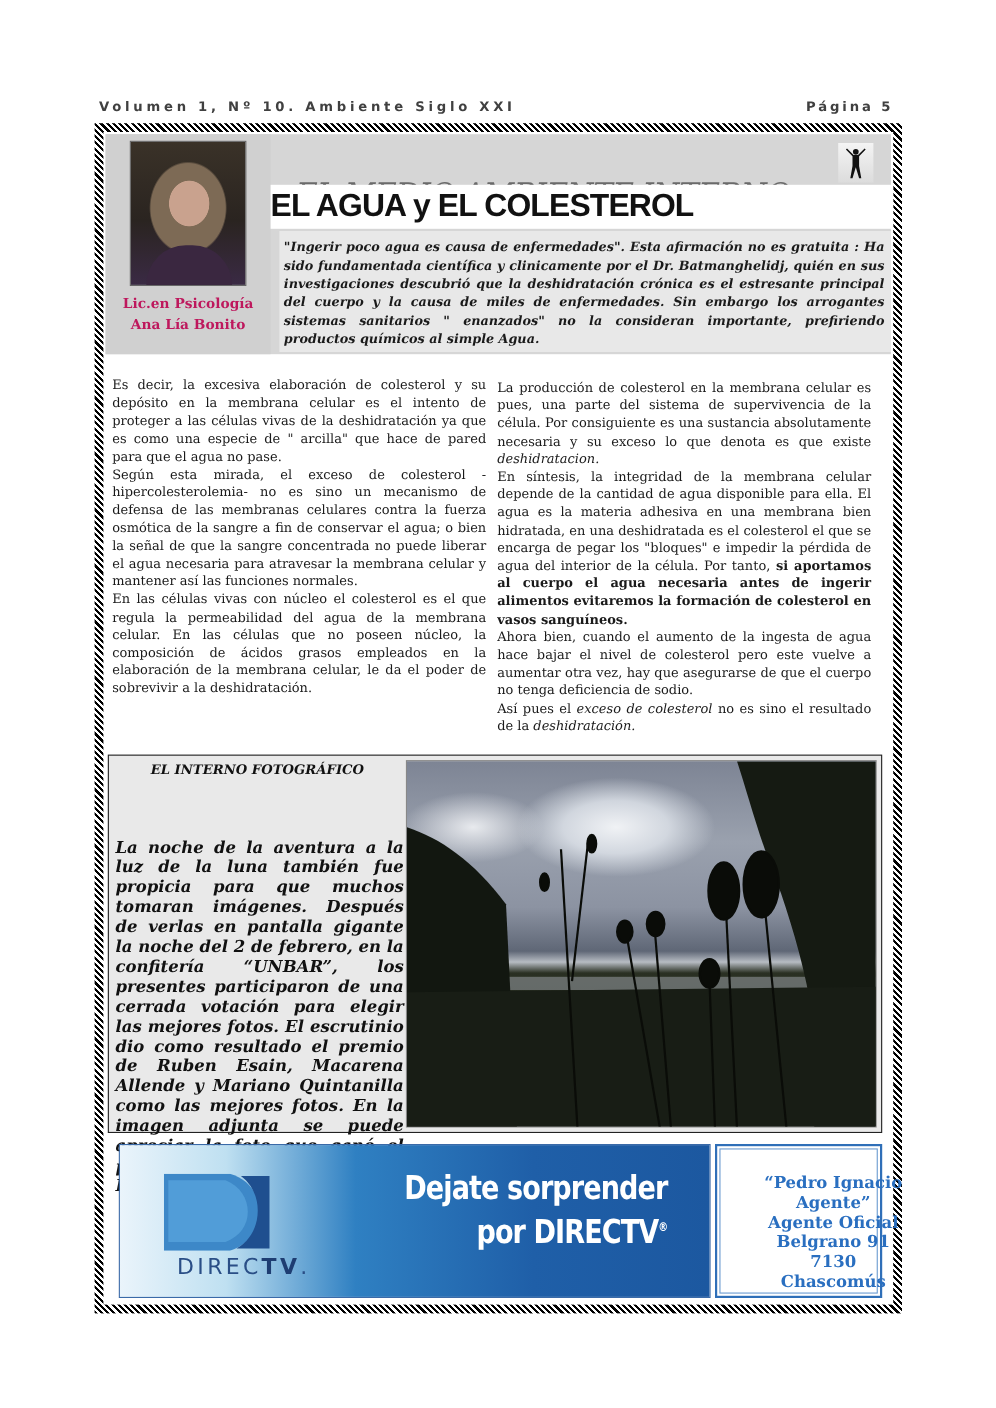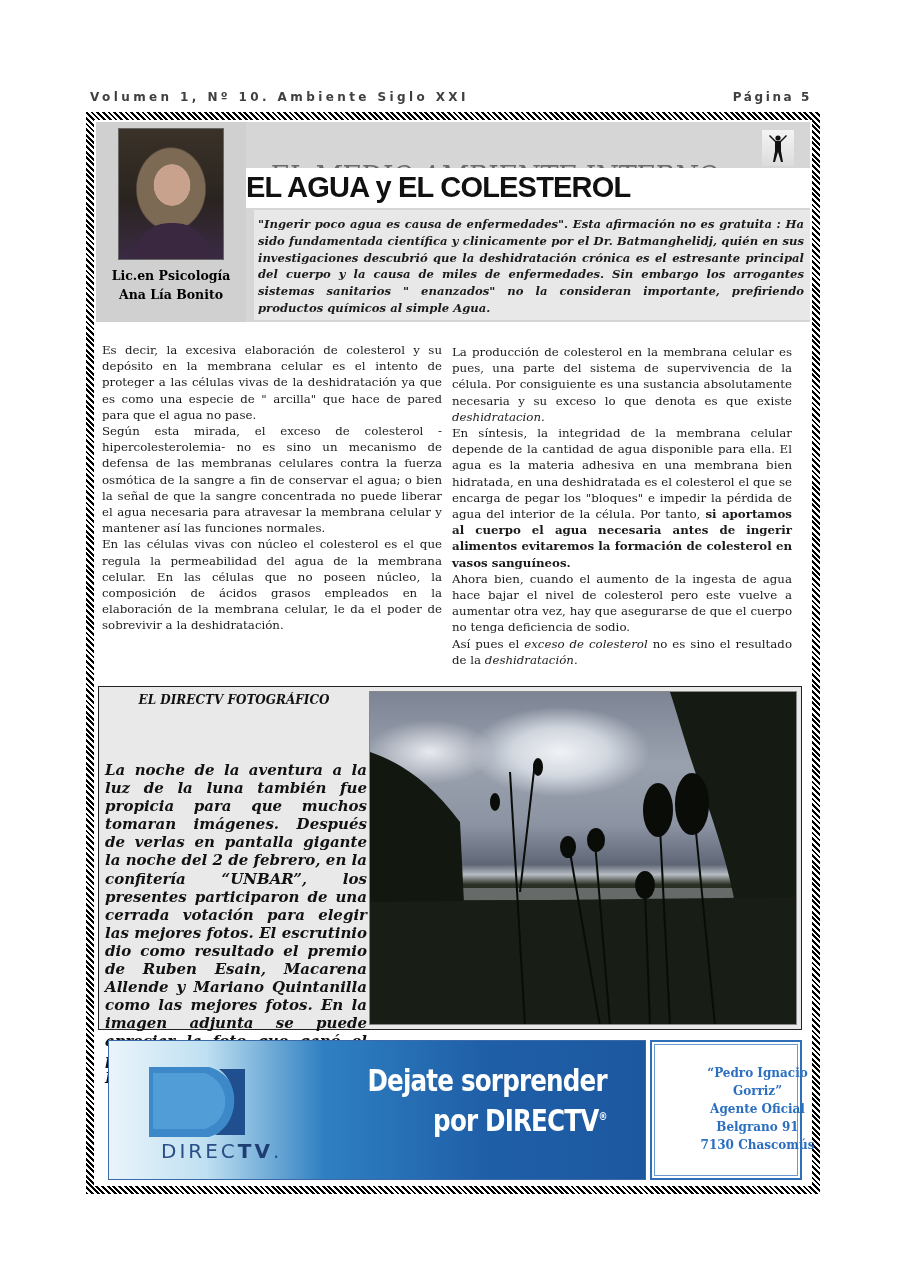--- a/index.html
+++ b/index.html
@@ -41,21 +41,21 @@
       radial-gradient(ellipse 52px 62px at 52px 60px, #7d6a55 0 65%, transparent 68%),
       linear-gradient(180deg, #3a3228 0%, #2a2420 55%, #3a2a44 100%);
     border: 1px solid #666;
   }
   .author-photo::after {
     content: ""; position: absolute; left: 14px; bottom: 0; width: 78px; height: 36px;
     background: #3a2740; border-radius: 40px 40px 0 0;
   }
   .author-title, .author-name {
     position: absolute; left: 0; width: 150px; text-align: center;
-    font-family: "DejaVu Serif", serif; font-weight: bold; font-size: 12.5px; color: #000000;
+    font-family: "DejaVu Serif", serif; font-weight: bold; font-size: 12.5px; color: #be185d;
   }
   .author-title { top: 146px; }
   .author-name { top: 165px; }
 
   .section-title {
     position: absolute; left: 175px; top: 6px; width: 480px; height: 40px;
     font-family: "DejaVu Serif", serif; font-style: italic; font-size: 27px;
     color: #6a6a6a; letter-spacing: -0.5px; white-space: nowrap; margin-top: 35px;
   }
   .runner-thumb {
@@ -147,21 +147,21 @@
   .agent-box {
     position: absolute; left: 556px; top: 920px; width: 152px; height: 140px;
     border: 2px solid #2f6fb8; background: #ffffff;
   }
   .agent-box::before {
     content: ""; position: absolute; left: 2px; top: 2px; right: 2px; bottom: 2px;
     border: 1px solid #6a9ad0;
   }
   .agent-line {
     position: absolute; left: 0; width: 172px; text-align: center;
-    font-family: "DejaVu Serif", serif; font-weight: bold; font-size: 12px; color: #2a6fc0; padding-left: 39px;
+    font-family: "DejaVu Serif", serif; font-weight: bold; font-size: 15px; color: #2a6fc0; padding-left: 39px;
   }
 </style>
 </head>
 <body>
 
 <div class="running-head">
   <span class="left">Volumen 1, Nº 10. Ambiente Siglo XXI</span>
   <span class="right">Página 5</span>
 </div>
 
@@ -200,21 +200,21 @@
     </div>
 
     <div class="col col-right">
       <p><span>La producción de colesterol en la membrana celular es pues, una parte del sistema de supervivencia de la célula. Por consiguiente es una sustancia absolutamente necesaria y su exceso lo que denota es que existe </span><em>deshidratacion.</em></p>
       <p><span>En síntesis, la integridad de la membrana celular depende de la cantidad de agua disponible para ella. El agua es la materia adhesiva en una membrana bien hidratada, en una deshidratada es el colesterol el que se encarga de pegar los "bloques" e impedir la pérdida de agua del interior de la célula. Por tanto, </span><strong>si aportamos al cuerpo el agua necesaria antes de ingerir  alimentos evitaremos la formación de colesterol en vasos sanguíneos.</strong></p>
       <p>Ahora bien, cuando el aumento de la ingesta de agua hace bajar el nivel de colesterol pero este vuelve a aumentar  otra vez, hay que asegurarse de que el cuerpo no tenga deficiencia de sodio.</p>
       <p><span>Así pues el </span><em>exceso de colesterol</em><span> no es sino el resultado de la </span><em>deshidratación.</em></p>
     </div>
 
     <div class="zafari-box">
-      <div class="zafari-title">EL DIRECTV FOTOGRÁFICO</div>
+      <div class="zafari-title">EL INTERNO FOTOGRÁFICO</div>
       <div class="zafari-text">La noche de la aventura a la luz de la luna también fue propicia para que muchos tomaran imágenes. Después de verlas en pantalla gigante la noche del 2 de febrero, en la confitería “UNBAR”,  los presentes participaron de una cerrada votación para elegir las mejores fotos. El escrutinio dio como resultado el premio de Ruben Esain, Macarena Allende y Mariano Quintanilla como las mejores fotos. En la imagen adjunta se puede apreciar la foto que ganó el primer premio. Obtenida por Ruben Esain.</div>
       <div class="zafari-photo">
         <svg width="428" height="334" viewBox="0 0 428 334">
           <rect x="0" y="196" width="428" height="12" fill="#8f949a" opacity="0.6"></rect>
           <path d="M0 60 C30 70 60 90 90 130 L100 334 L0 334 Z" fill="#121710"></path>
           <path d="M300 0 L428 0 L428 334 L370 334 C380 250 360 180 340 120 C320 70 310 30 300 0 Z" fill="#151a12"></path>
           <path d="M0 210 L428 205 L428 334 L0 334 Z" fill="#181d15"></path>
           <g stroke="#0a0c08" stroke-width="2" fill="#0a0c08">
             <line x1="140" y1="80" x2="155" y2="334"></line>
             <line x1="165" y1="70" x2="150" y2="200"></line>
@@ -241,20 +241,20 @@
         <path d="M70 2 L96 2 L96 68 L66 68 C90 55 92 18 70 2 Z" fill="#1f4f8f"></path>
         <path d="M4 6 L56 6 C82 16 84 52 56 62 L4 62 Z" fill="#5aa7de" opacity="0.7"></path>
       </svg>
       <div class="dtv-word"><span>DIREC</span><b>TV</b>.</div>
       <div class="ad-line1">Dejate sorprender</div>
       <div class="ad-line2"><span>por DIRECTV</span><sup>®</sup></div>
     </div>
 
     <div class="agent-box">
       <div class="agent-line" style="top:24px">“Pedro Ignacio</div>
-      <div class="agent-line" style="top:42px">Gorriz”</div>
+      <div class="agent-line" style="top:42px">Agente”</div>
       <div class="agent-line" style="top:60px">Agente Oficial</div>
       <div class="agent-line" style="top:78px">Belgrano 91</div>
       <div class="agent-line" style="top:96px">7130 Chascomús</div>
     </div>
 
   </div>
 </div>
 
 </body></html>

